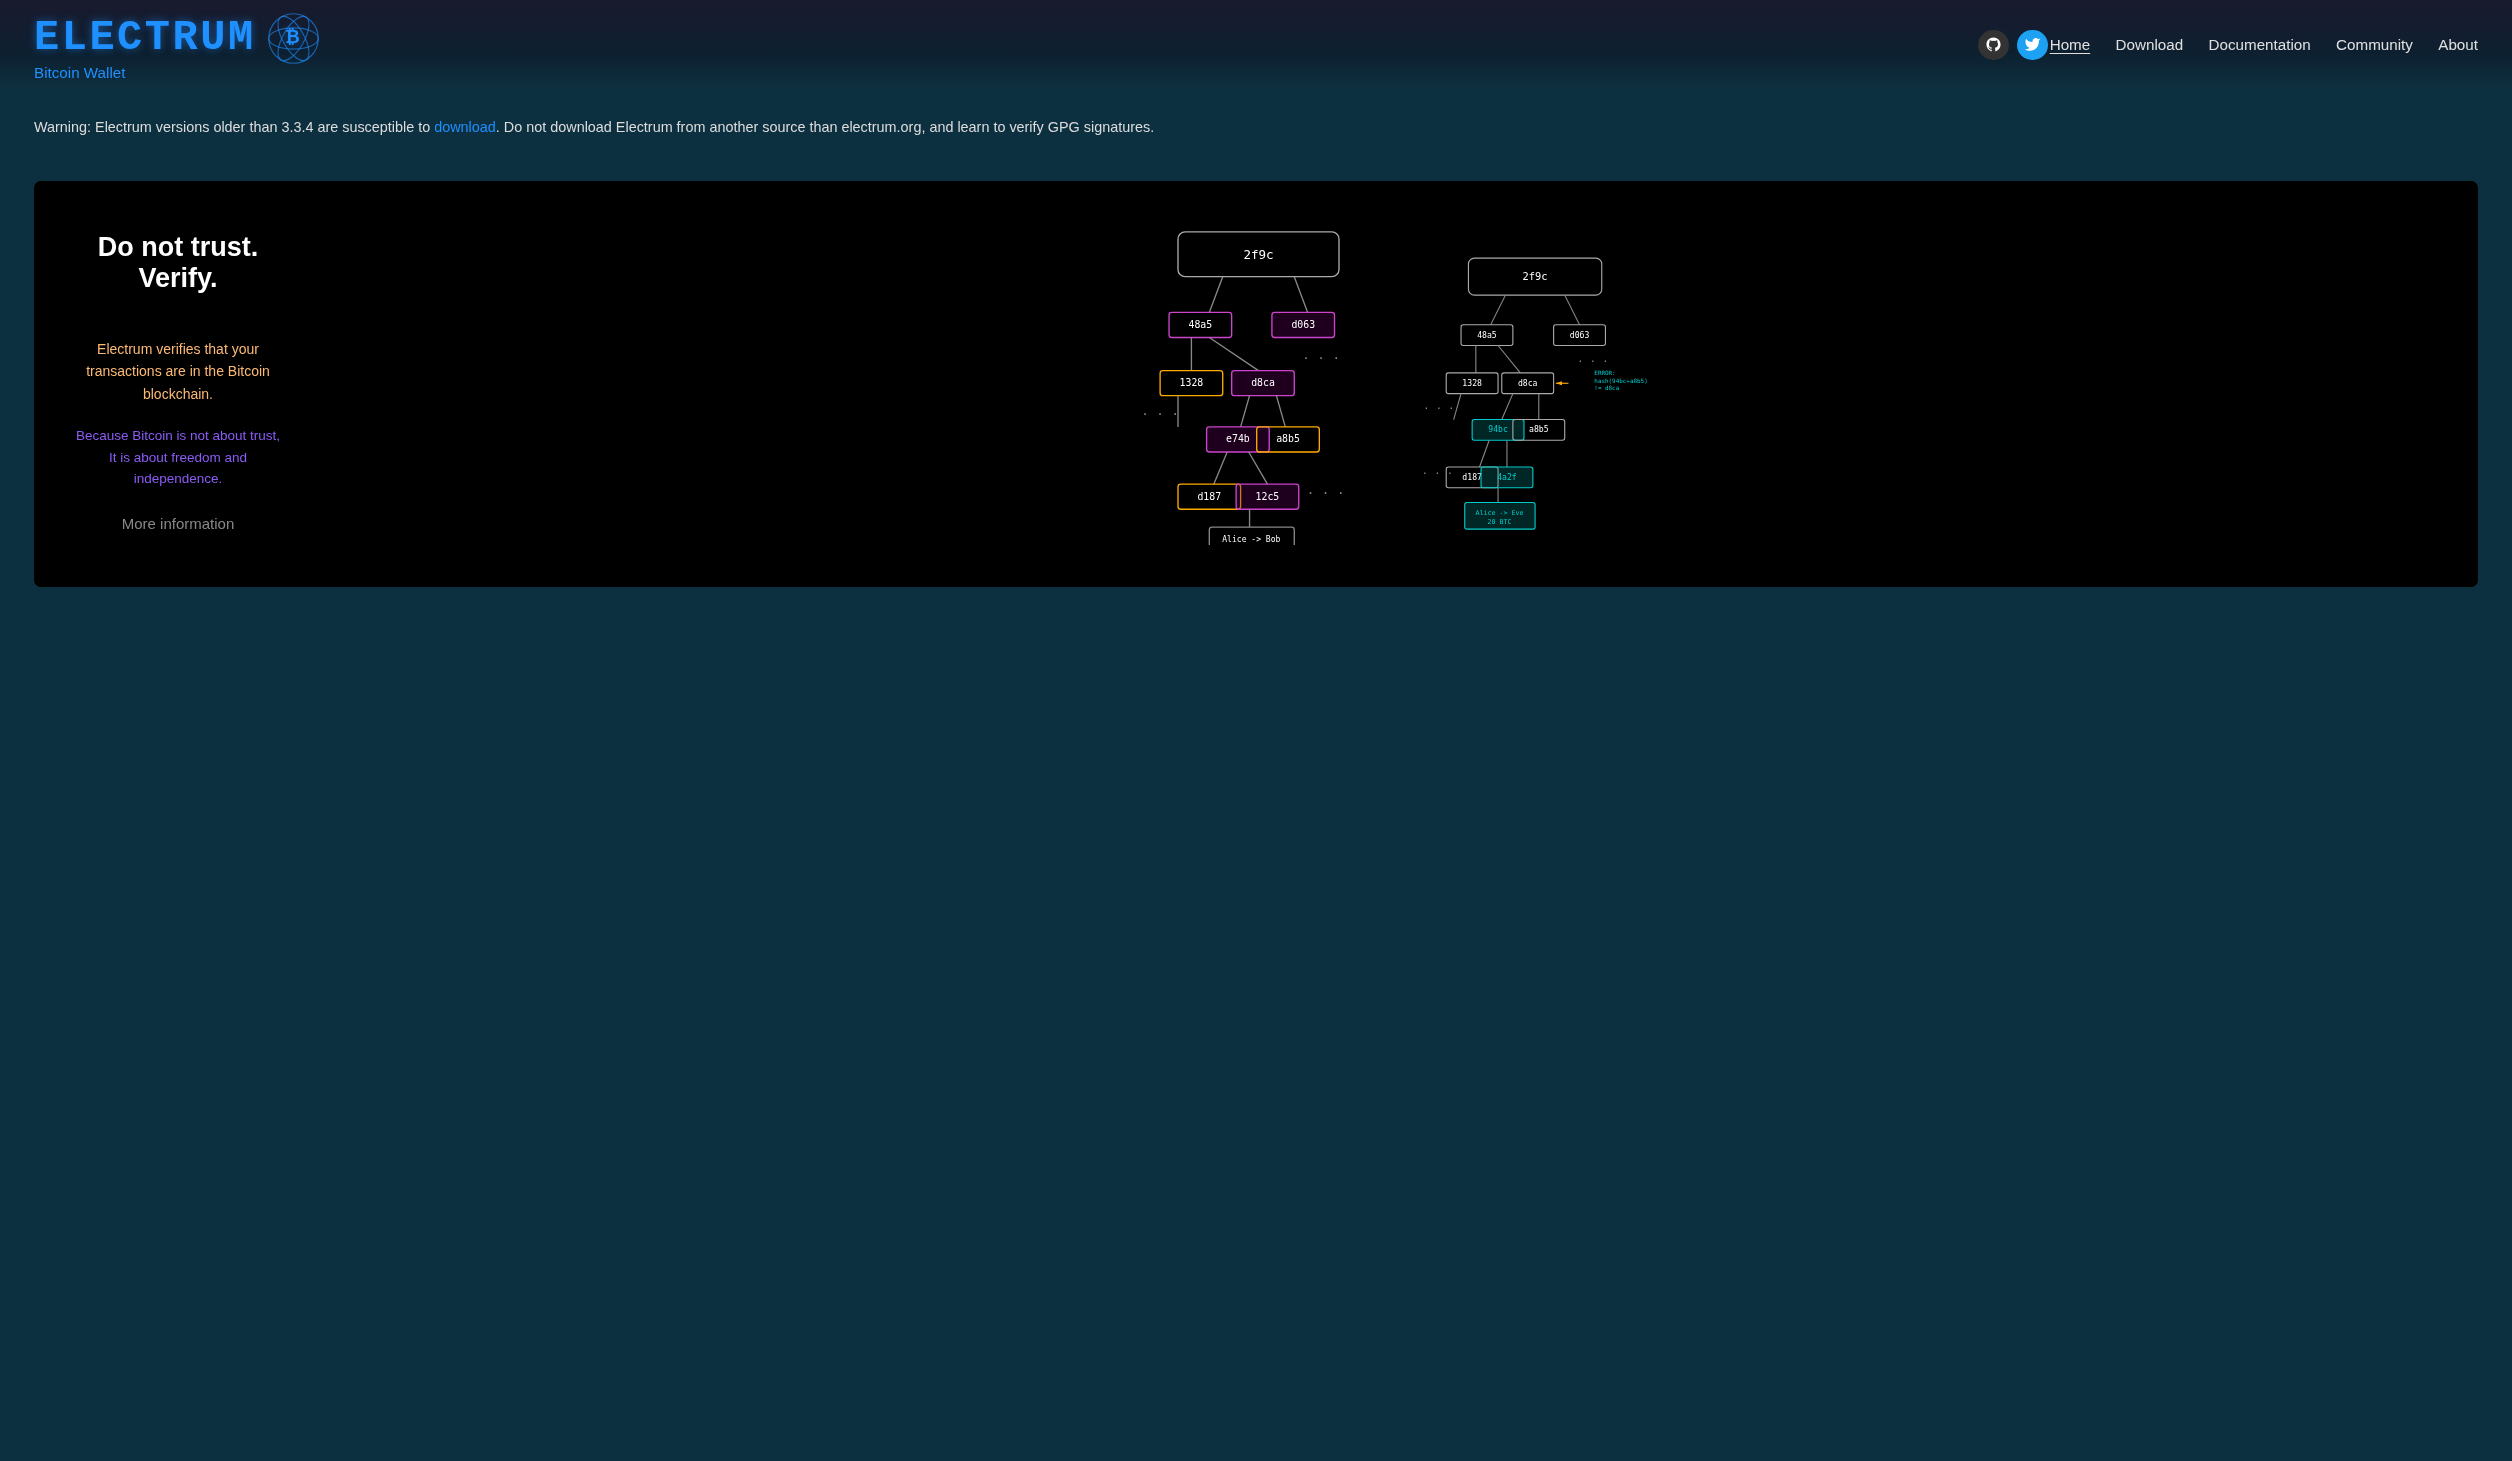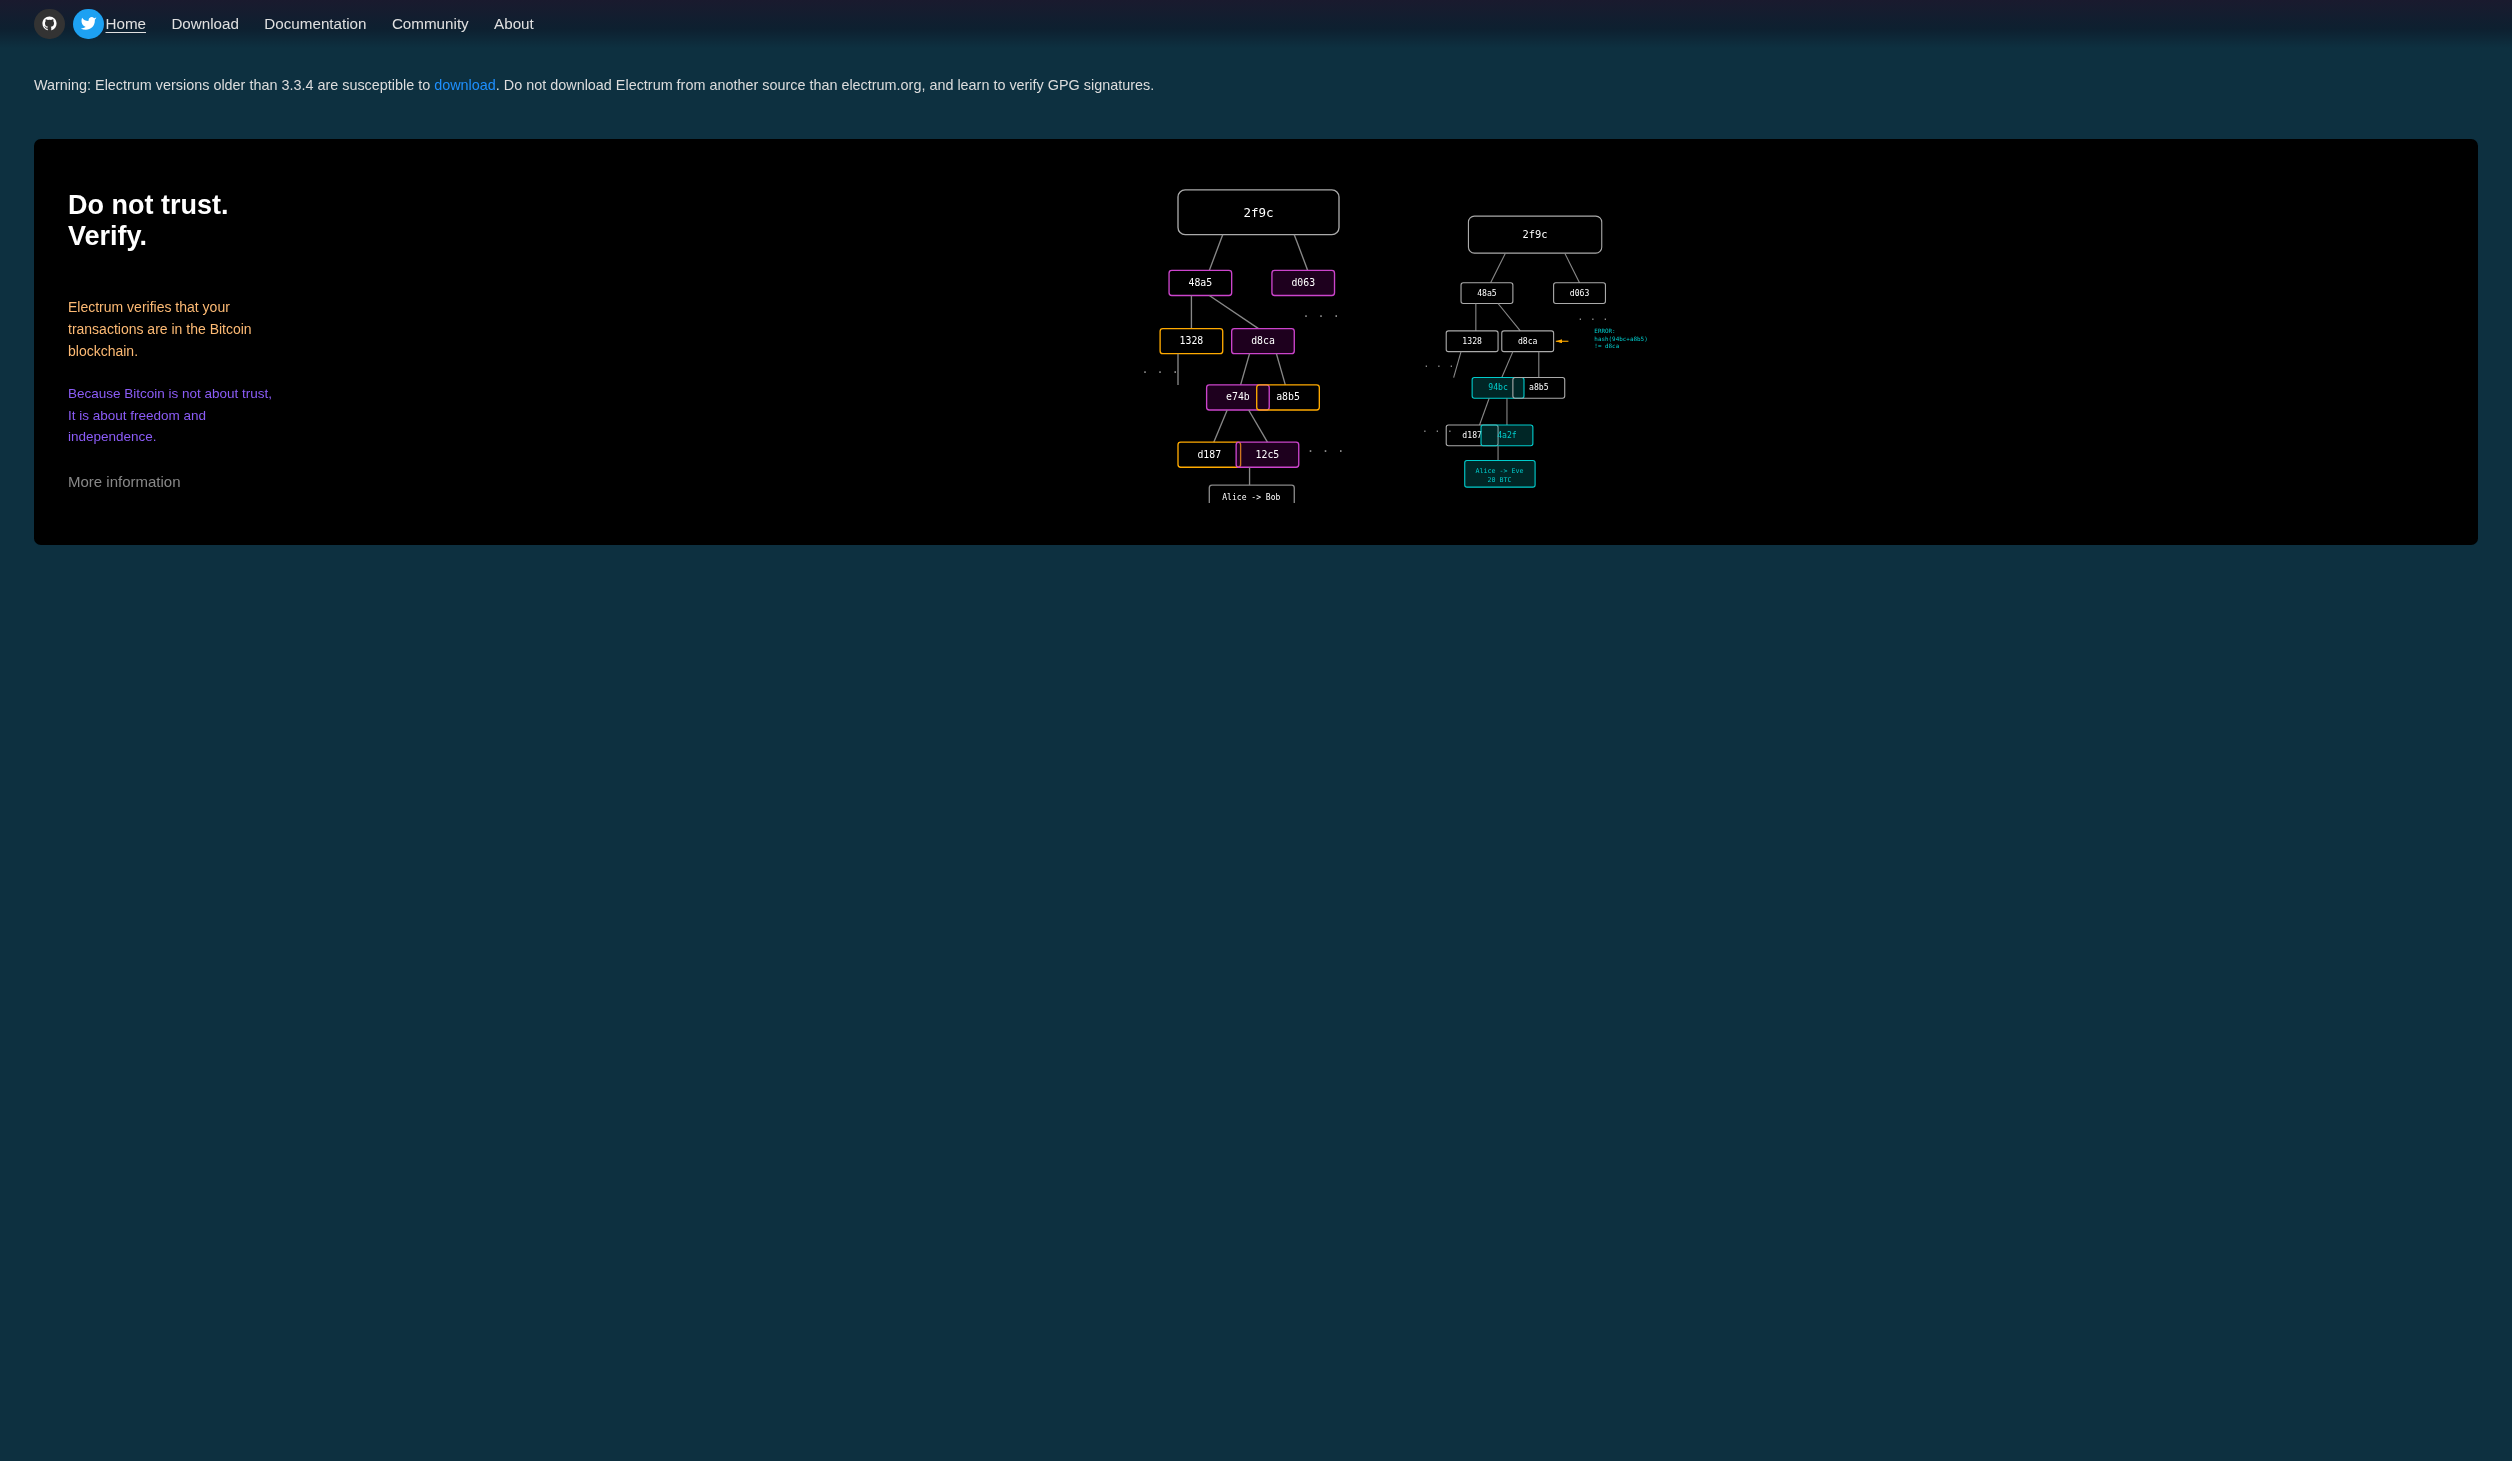--- a/index.html
+++ b/index.html
@@ -111,20 +111,21 @@
     }
 
     .warning-banner a {
       color: #1e90ff;
       text-decoration: none;
     }
 
     
     .main-content {
       padding: 17px 34px 34px;
+      text-align: center;
     }
 
     
     .feature-card {
       background: #000000;
       border-radius: 6.8px;
       display: flex;
       flex-direction: row;
       overflow: hidden;
       min-height: 406px;
@@ -179,20 +180,37 @@
 
     svg.tree-svg {
       width: 237px;
       height: 322px;
     }
   </style>
 </head>
 <body>
 
 <header class="header">
+  <div class="logo-area">
+    <div class="logo-title">
+
+      <span style="font-family:'Courier New',monospace; font-size:42px; font-weight:bold; color:#1e90ff; letter-spacing:2.5px;">ELECTRUM</span>
+
+      <svg class="logo-icon" viewBox="0 0 100 100" xmlns="http://www.w3.org/2000/svg" style="font-size:52px">
+
+        <circle cx="50" cy="50" r="42" fill="none" stroke="#1e90ff" stroke-width="2" opacity="0.6"></circle>
+        <ellipse cx="50" cy="50" rx="42" ry="18" fill="none" stroke="#1e90ff" stroke-width="2" opacity="0.6"></ellipse>
+        <ellipse cx="50" cy="50" rx="42" ry="18" fill="none" stroke="#1e90ff" stroke-width="2" opacity="0.6" transform="rotate(60 50 50)"></ellipse>
+        <ellipse cx="50" cy="50" rx="42" ry="18" fill="none" stroke="#1e90ff" stroke-width="2" opacity="0.6" transform="rotate(120 50 50)"></ellipse>
+
+        <text x="50" y="58" text-anchor="middle" font-family="Arial,sans-serif" font-size="30" font-weight="bold" fill="#1e90ff">₿</text>
+      </svg>
+    </div>
+    <div class="logo-subtitle">Bitcoin Wallet</div>
+  </div>
 
   <div class="header-right">
     <div class="social-icons">
       <div class="social-icon social-github" title="GitHub">
 
         <svg width="17" height="17" viewBox="0 0 24 24" fill="white">
           <path d="M12 2C6.477 2 2 6.477 2 12c0 4.418 2.865 8.166 6.839 9.489.5.092.682-.217.682-.482 0-.237-.008-.866-.013-1.7-2.782.604-3.369-1.341-3.369-1.341-.454-1.155-1.11-1.463-1.11-1.463-.908-.62.069-.608.069-.608 1.003.07 1.531 1.03 1.531 1.03.892 1.529 2.341 1.087 2.91.832.092-.647.35-1.088.636-1.338-2.22-.253-4.555-1.11-4.555-4.943 0-1.091.39-1.984 1.029-2.683-.103-.253-.446-1.27.098-2.647 0 0 .84-.269 2.75 1.025A9.578 9.578 0 0112 6.836a9.59 9.59 0 012.504.337c1.909-1.294 2.747-1.025 2.747-1.025.546 1.377.203 2.394.1 2.647.64.699 1.028 1.592 1.028 2.683 0 3.842-2.339 4.687-4.566 4.935.359.309.678.919.678 1.852 0 1.336-.012 2.415-.012 2.743 0 .267.18.578.688.48C19.138 20.163 22 16.418 22 12c0-5.523-4.477-10-10-10z"></path>
         </svg>
       </div>
       <div class="social-icon social-twitter" title="Twitter">

